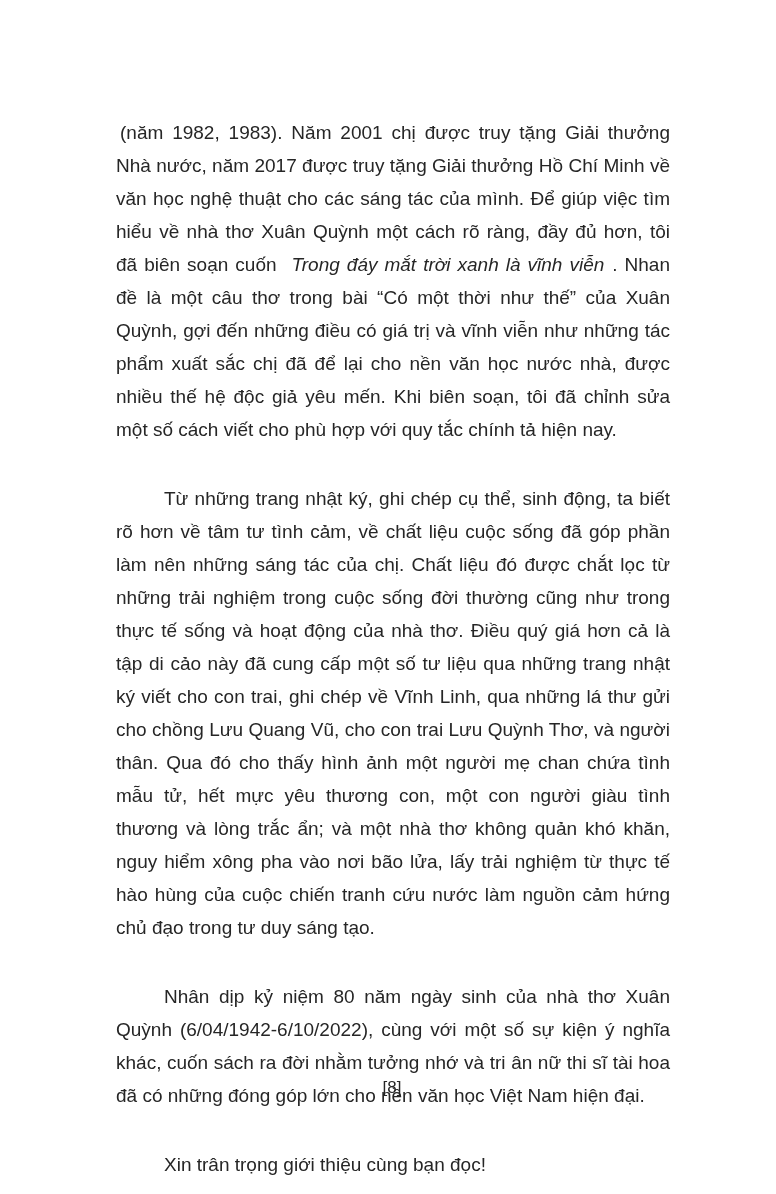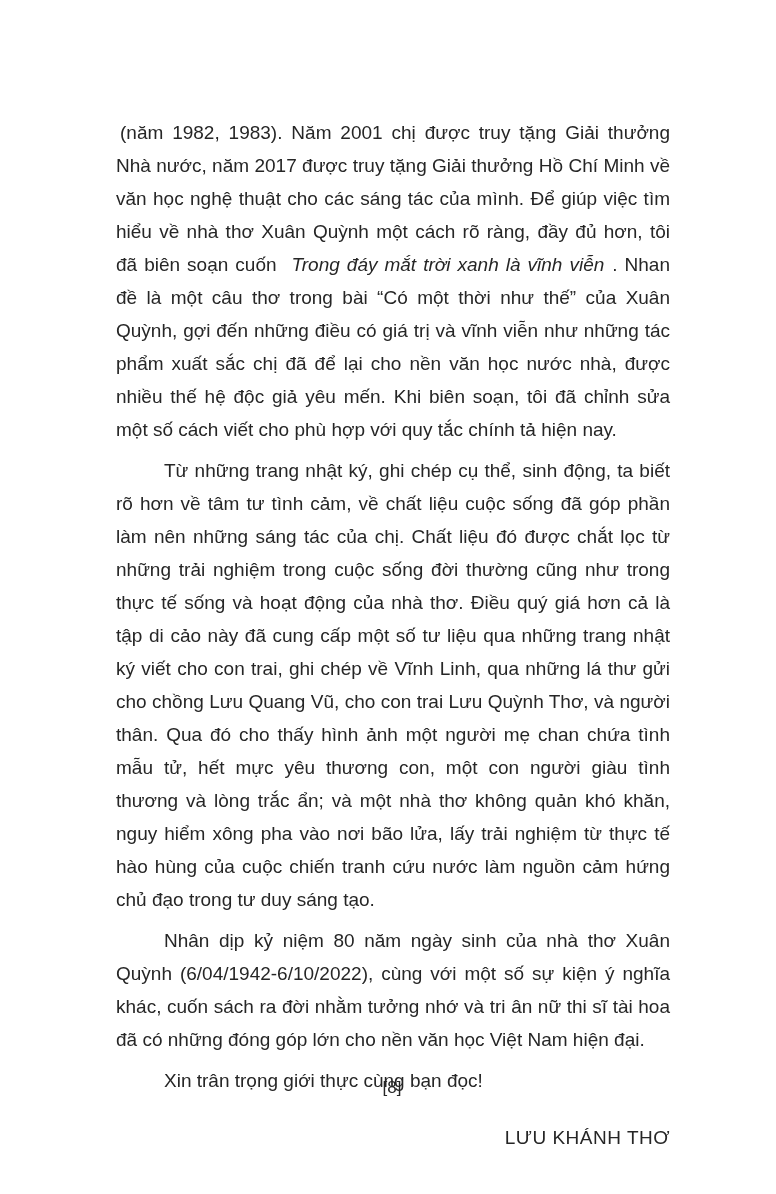--- a/index.html
+++ b/index.html
@@ -29,20 +29,21 @@
     width: 570px;
     font-size: 19px;
     line-height: 33px;
   }
   .content p {
     text-align: justify;
     text-justify: inter-word;
   }
   .content p.indent {
     text-indent: 48px;
+    margin-top: 28px;
   }
   .italic {
     font-style: italic;
   }
   .signature {
     margin-top: 16px;
     text-align: right;
     font-size: 19px;
     letter-spacing: 0.5px;
   }
@@ -62,21 +63,21 @@
 <div class="page">
 
   <div class="content">
 
     <p><span>(năm 1982, 1983). Năm 2001 chị được truy tặng Giải thưởng Nhà nước, năm 2017 được truy tặng Giải thưởng Hồ Chí Minh về văn học nghệ thuật cho các sáng tác của mình. Để giúp việc tìm hiểu về nhà thơ Xuân Quỳnh một cách rõ ràng, đầy đủ hơn, tôi đã biên soạn cuốn </span><span class="italic">Trong đáy mắt trời xanh là vĩnh viễn</span><span>. Nhan đề là một câu thơ trong bài “Có một thời như thế” của Xuân Quỳnh, gợi đến những điều có giá trị và vĩnh viễn như những tác phẩm xuất sắc chị đã để lại cho nền văn học nước nhà, được nhiều thế hệ độc giả yêu mến. Khi biên soạn, tôi đã chỉnh sửa một số cách viết cho phù hợp với quy tắc chính tả hiện nay.</span></p>
 
     <p class="indent">Từ những trang nhật ký, ghi chép cụ thể, sinh động, ta biết rõ hơn về tâm tư tình cảm, về chất liệu cuộc sống đã góp phần làm nên những sáng tác của chị. Chất liệu đó được chắt lọc từ những trải nghiệm trong cuộc sống đời thường cũng như trong thực tế sống và hoạt động của nhà thơ. Điều quý giá hơn cả là tập di cảo này đã cung cấp một số tư liệu qua những trang nhật ký viết cho con trai, ghi chép về Vĩnh Linh, qua những lá thư gửi cho chồng Lưu Quang Vũ, cho con trai Lưu Quỳnh Thơ, và người thân. Qua đó cho thấy hình ảnh một người mẹ chan chứa tình mẫu tử, hết mực yêu thương con, một con người giàu tình thương và lòng trắc ẩn; và một nhà thơ không quản khó khăn, nguy hiểm xông pha vào nơi bão lửa, lấy trải nghiệm từ thực tế hào hùng của cuộc chiến tranh cứu nước làm nguồn cảm hứng chủ đạo trong tư duy sáng tạo.</p>
 
     <p class="indent">Nhân dịp kỷ niệm 80 năm ngày sinh của nhà thơ Xuân Quỳnh (6/04/1942-6/10/2022), cùng với một số sự kiện ý nghĩa khác, cuốn sách ra đời nhằm tưởng nhớ và tri ân nữ thi sĩ tài hoa đã có những đóng góp lớn cho nền văn học Việt Nam hiện đại.</p>
 
-    <p class="indent">Xin trân trọng giới thực cùng bạn đọc!</p>
+    <p class="indent">Xin trân trọng giới thiệu cùng bạn đọc!</p>
 
     <div class="signature">LƯU KHÁNH THƠ</div>
 
   </div>
 
   <div class="page-number">[8]</div>
 
 </div>
 
 </body></html>

